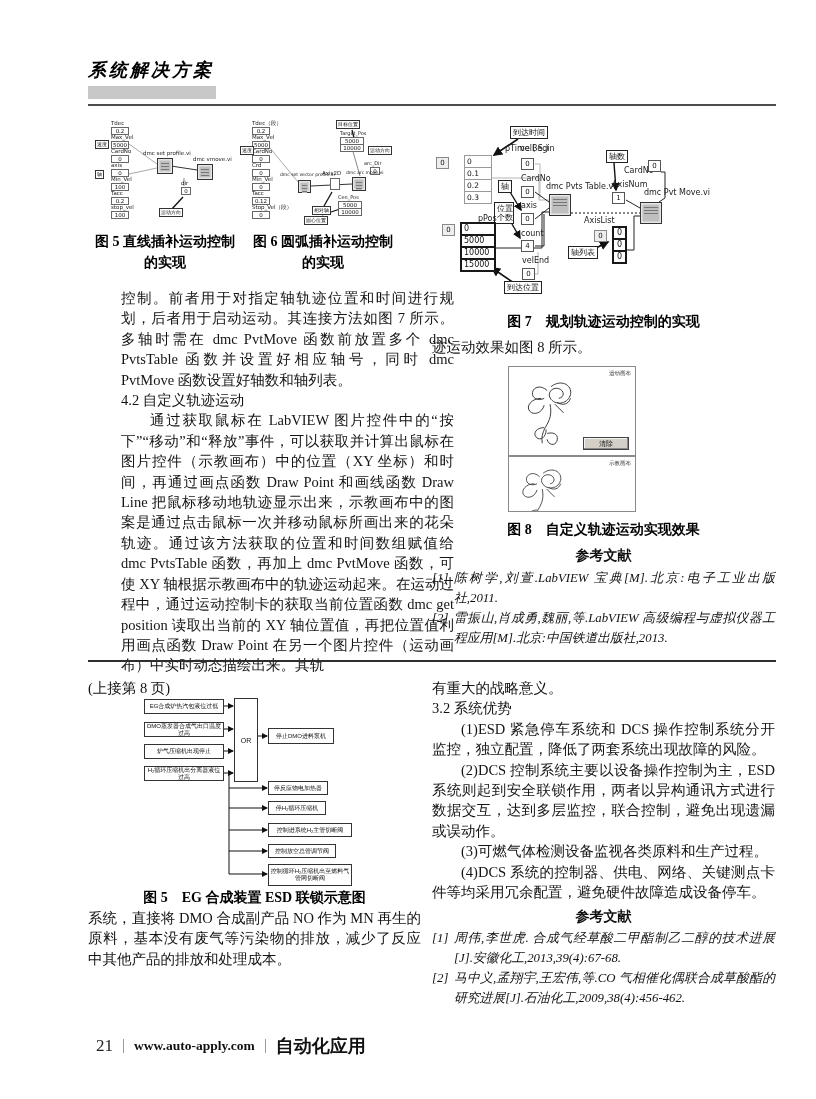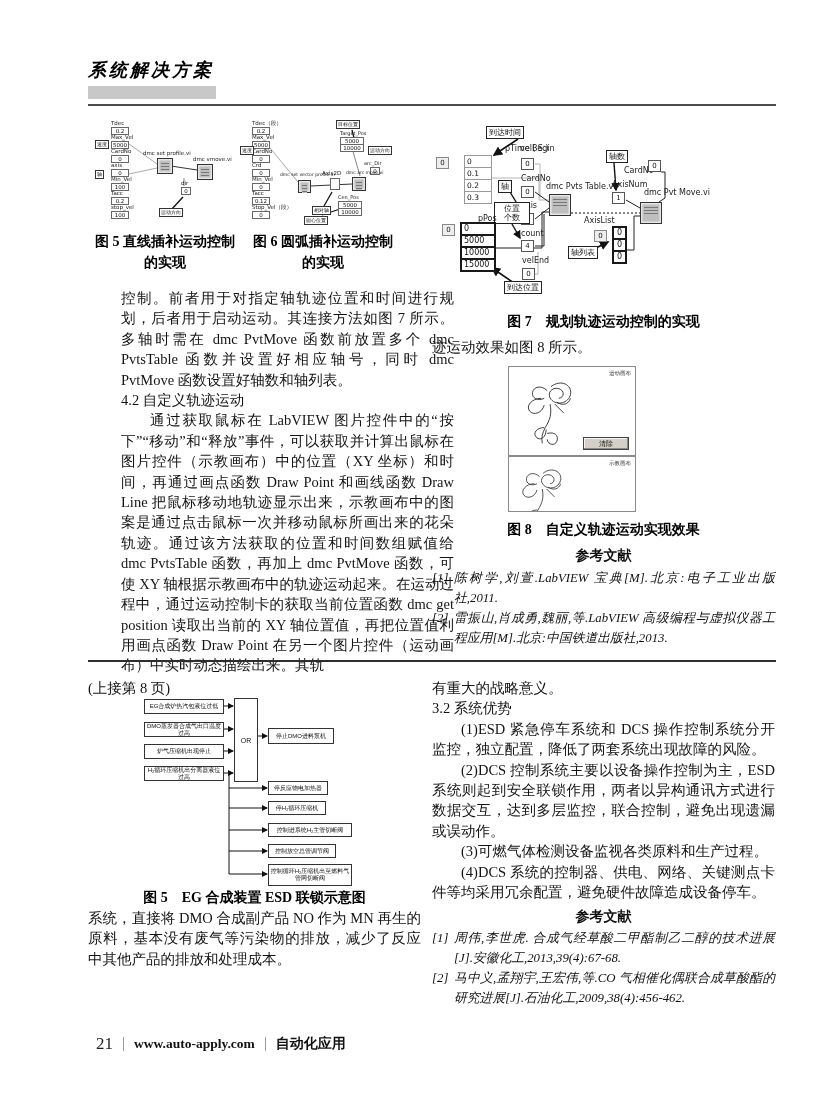--- a/index.html
+++ b/index.html
@@ -48,21 +48,21 @@
   .panel{box-sizing:border-box;border:1px solid #8a8a8a;background:#fff;position:absolute;overflow:hidden;}
   .canvlbl{font:5.5px/6px "Liberation Sans",sans-serif;color:#333;position:absolute;}
   .clearbtn{position:absolute;box-sizing:border-box;border:1px solid #444;background:#d4d0c8;
         box-shadow:inset -1px -1px 0 #8a8a8a, inset 1px 1px 0 #f4f4f4;
         font:7px/11px "Liberation Sans",sans-serif;text-align:center;}
   
   .footer{display:flex;align-items:center;}
   .vsep{width:1px;height:14px;background:#9a9a9a;margin:0 10px;}
   .pgnum{font-size:17px;color:#222;}
   .site{font-weight:bold;font-size:13.5px;}
-  .journal{font-weight:bold;font-size:14px;font-family:Liberation Mono, monospace;}
+  .journal{font-weight:bold;font-size:18px;font-family:Liberation Mono, monospace;}
 </style>
 </head>
 <body>
 
 <div id="page">
 
   <div class="abs htitle" style="left:88px;top:58px;">系统解决方案</div>
   <div class="abs hbar" style="left:88px;top:86px;width:128px;height:13px;"></div>
   <div class="abs hrule" style="left:88px;top:104px;width:688px;height:2px;"></div>
 
@@ -208,37 +208,37 @@
       <polyline points="192,132 200,132 200,98 206,98" fill="none" stroke="#222" stroke-width="1"></polyline>
       <polyline points="192,82 206,90" fill="none" stroke="#222" stroke-width="1"></polyline>
       <polyline points="227,54 231,54 231,80 225,84" fill="none" stroke="#222" stroke-width="1"></polyline>
       <line x1="84" y1="21" x2="60" y2="37" stroke="#111" stroke-width="1.6" marker-end="url(#ah)"></line>
       <line x1="76" y1="74" x2="87" y2="92" stroke="#111" stroke-width="1.4" marker-end="url(#ah)"></line>
       <line x1="78" y1="106" x2="86" y2="120" stroke="#111" stroke-width="1.4" marker-end="url(#ah)"></line>
       <line x1="80" y1="165" x2="58" y2="150" stroke="#111" stroke-width="1.6" marker-end="url(#ah)"></line>
       <line x1="180" y1="45" x2="182" y2="72" stroke="#111" stroke-width="1.4" marker-end="url(#ah)"></line>
       <line x1="156" y1="133" x2="174" y2="124" stroke="#111" stroke-width="1.6" marker-end="url(#ah)"></line>
     </svg>
-    <div class="abs callout" style="left:52px;top:8px;">到达时间</div>
+    <div class="abs callout" style="left:76px;top:8px;">到达时间</div>
     <div class="abs lbl" style="left:31px;top:26px;margin-left:40px;">pTime ( S )</div>
     <div class="abs idx" style="left:2px;top:39px;">0</div>
     <div class="abs" style="left:30px;top:38px;">
       <div class="acell">0</div>
       <div class="acell">0.1</div>
       <div class="acell">0.2</div>
       <div class="acell">0.3</div>
     </div>
     <div class="abs lbl" style="left:86px;top:26px;">velBegin</div>
     <div class="abs vbox" style="left:87px;top:40px;">0</div>
     <div class="abs lbl" style="left:87px;top:56px;">CardNo</div>
     <div class="abs vbox" style="left:87px;top:68px;">0</div>
     <div class="abs callout" style="left:64px;top:62px;">轴</div>
     <div class="abs lbl" style="left:87px;top:83px;">axis</div>
     <div class="abs vbox" style="left:87px;top:95px;">0</div>
-    <div class="abs callout" style="left:60px;top:84px;width:36px;text-align:center;">
+    <div class="abs callout" style="left:60px;top:84px;width:20px;text-align:center;">
       <div>位置</div>
       <div>个数</div>
     </div>
     <div class="abs lbl" style="left:87px;top:111px;">count</div>
     <div class="abs vbox" style="left:87px;top:122px;">4</div>
     <div class="abs lbl" style="left:44px;top:96px;">pPos</div>
     <div class="abs idx" style="left:8px;top:106px;">0</div>
     <div class="abs" style="left:26px;top:106px;">
       <div class="pcell">0</div>
       <div class="pcell">5000</div>

